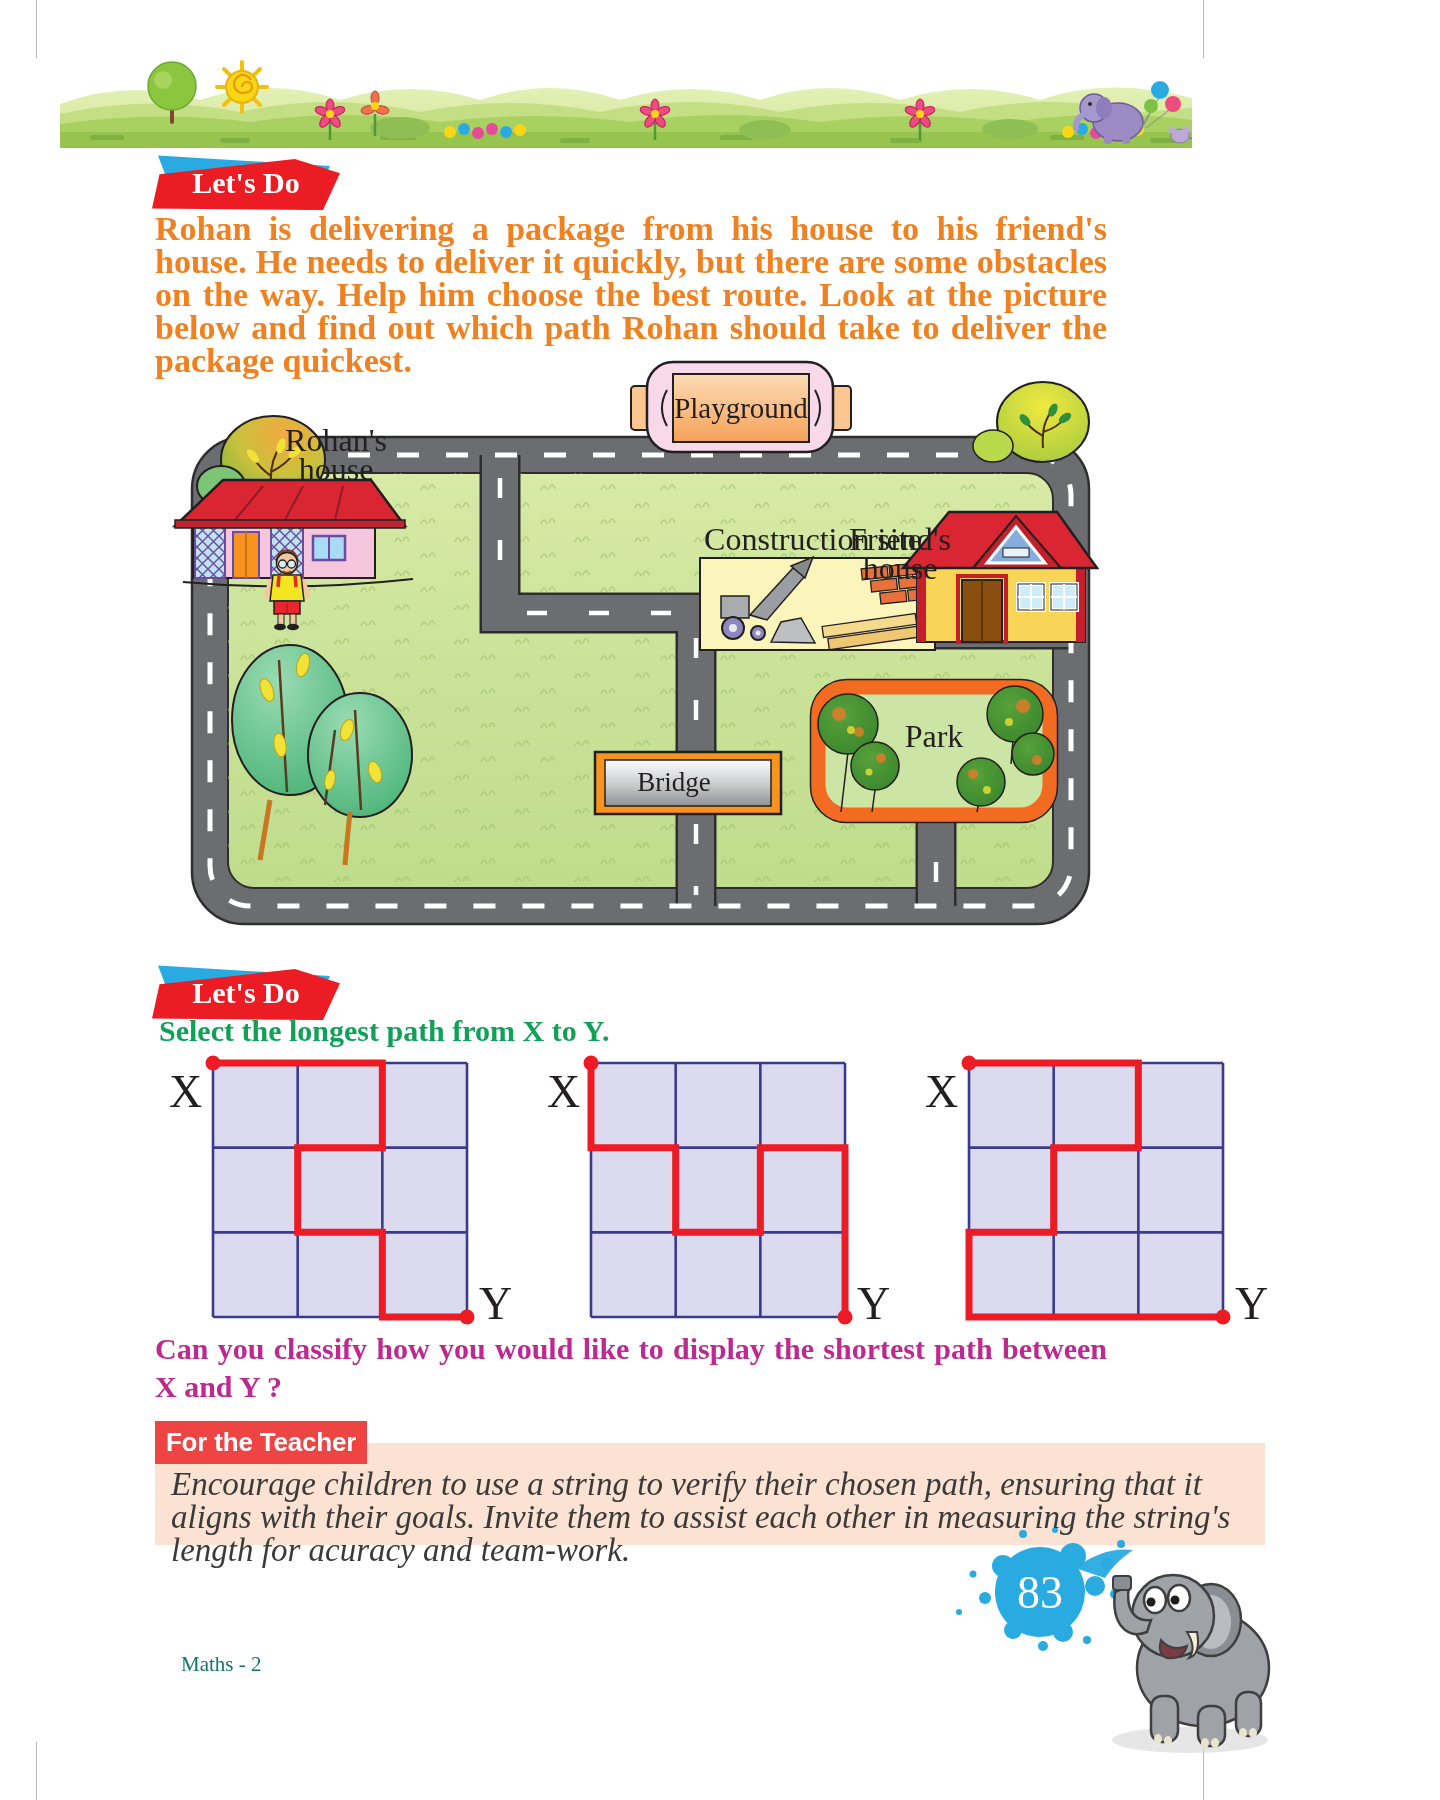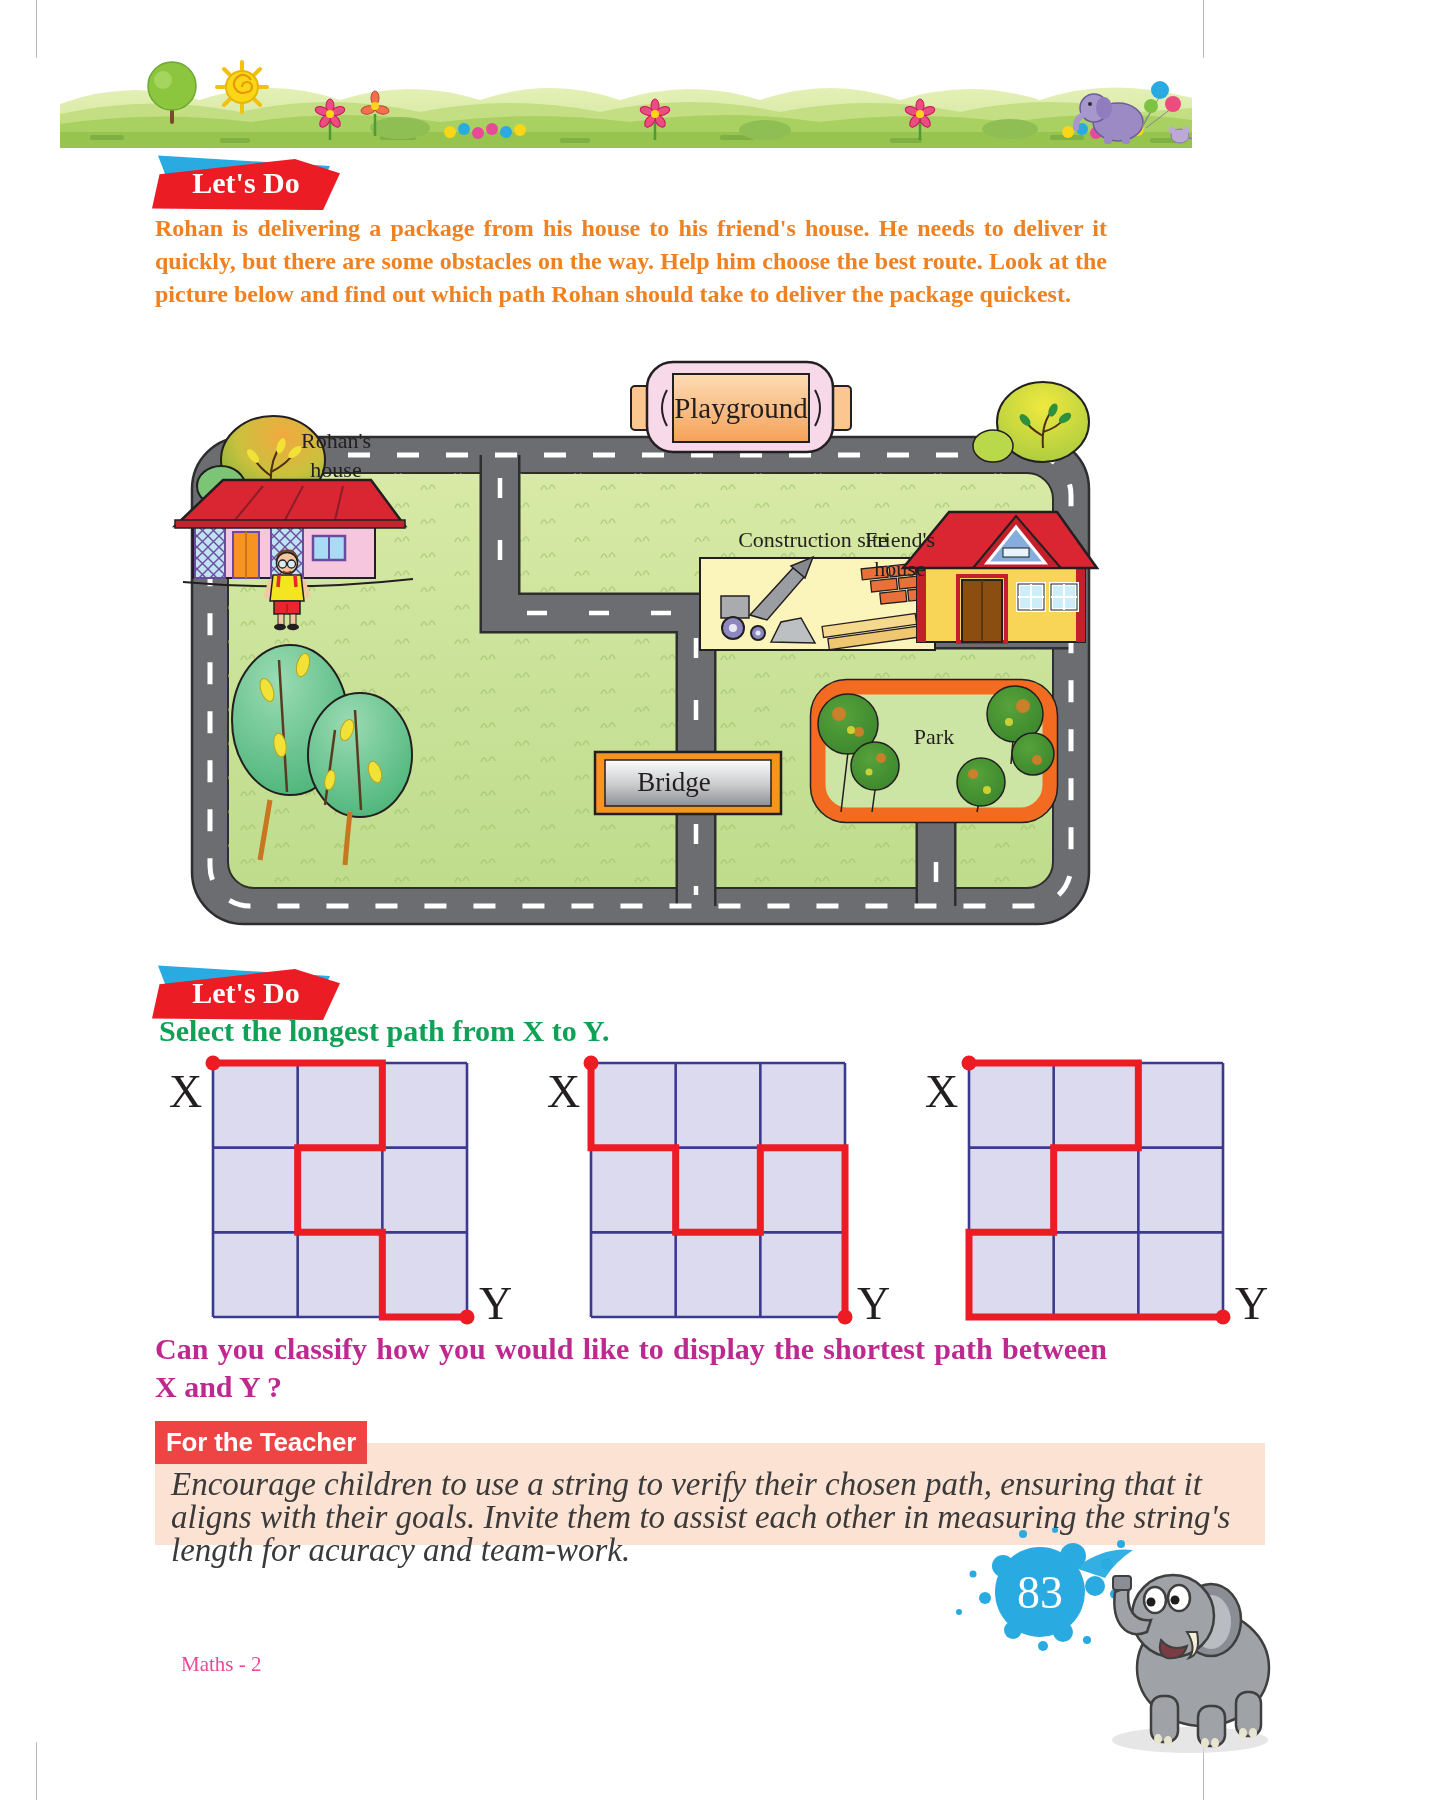--- a/index.html
+++ b/index.html
@@ -10,38 +10,38 @@
   .cropmark{position:absolute;width:1px;background:#b9b9b9;}
   
   .ribbon{position:absolute;width:196px;height:62px;}
   .ribbon .rb-blue{position:absolute;left:6px;top:0;width:172px;height:58px;background:#29ABE2;
       clip-path:polygon(0 6%,100% 24%,88% 100%,10% 84%);}
   .ribbon .rb-red{position:absolute;left:0;top:7px;width:188px;height:51px;background:#EC1C24;
       clip-path:polygon(4% 30%,76% 0,100% 28%,91% 100%,0 97%);
       display:flex;align-items:center;justify-content:center;}
   .ribbon .rb-red span{color:#fff;font-weight:bold;font-size:30px;padding-bottom:3px;}
   
-  .intro-text{position:absolute;left:155px;top:212px;width:952px;font-size:24px;line-height:33px;
+  .intro-text{position:absolute;left:155px;top:212px;width:952px;font-size:34px;line-height:33px;
       font-weight:bold;color:#F08121;text-align:justify;}
   .green-instruction{position:absolute;left:159px;top:1014px;width:952px;font-size:30px;
       font-weight:bold;color:#0FA156;}
   .magenta-question{position:absolute;left:155px;top:1330px;width:952px;font-size:30px;line-height:38px;
       font-weight:bold;color:#BE2990;text-align:justify;}
   
   #map{position:absolute;left:175px;top:360px;width:920px;height:590px;}
   #map svg{position:absolute;left:0;top:0;overflow:visible;}
-  .map-label{position:absolute;text-align:center;font-size:22px;color:#231F20;line-height:29px;}
+  .map-label{position:absolute;text-align:center;font-size:32px;color:#231F20;line-height:29px;}
   
   .teacher-box{position:absolute;left:155px;top:1443px;width:1110px;height:102px;background:#FBE2D2;}
   .teacher-tab{position:absolute;left:155px;top:1421px;width:212px;height:43px;background:#ef4444;
       color:#fff;font-family:"Liberation Sans", sans-serif;font-weight:bold;font-size:26px;
       display:flex;align-items:center;justify-content:center;letter-spacing:-0.2px;}
   .teacher-note{position:absolute;left:171px;top:1468px;width:1080px;font-style:italic;
       font-size:33px;line-height:33px;color:#3a3a3a;}
-  .footer-left{position:absolute;left:181px;top:1652px;font-size:21px;color:#ec4899;}
+  .footer-left{position:absolute;left:181px;top:1652px;font-size:21px;color:#0f766e;}
   .grid-figure{position:absolute;top:1045px;overflow:visible;}
 </style>
 </head>
 <body>
 
 <div class="cropmark" style="left:36px;top:0;height:58px;"></div>
 <div class="cropmark" style="left:36px;top:1742px;height:58px;"></div>
 <div class="cropmark" style="left:1203px;top:0;height:58px;"></div>
 <div class="cropmark" style="left:1203px;top:1742px;height:58px;"></div>
 

